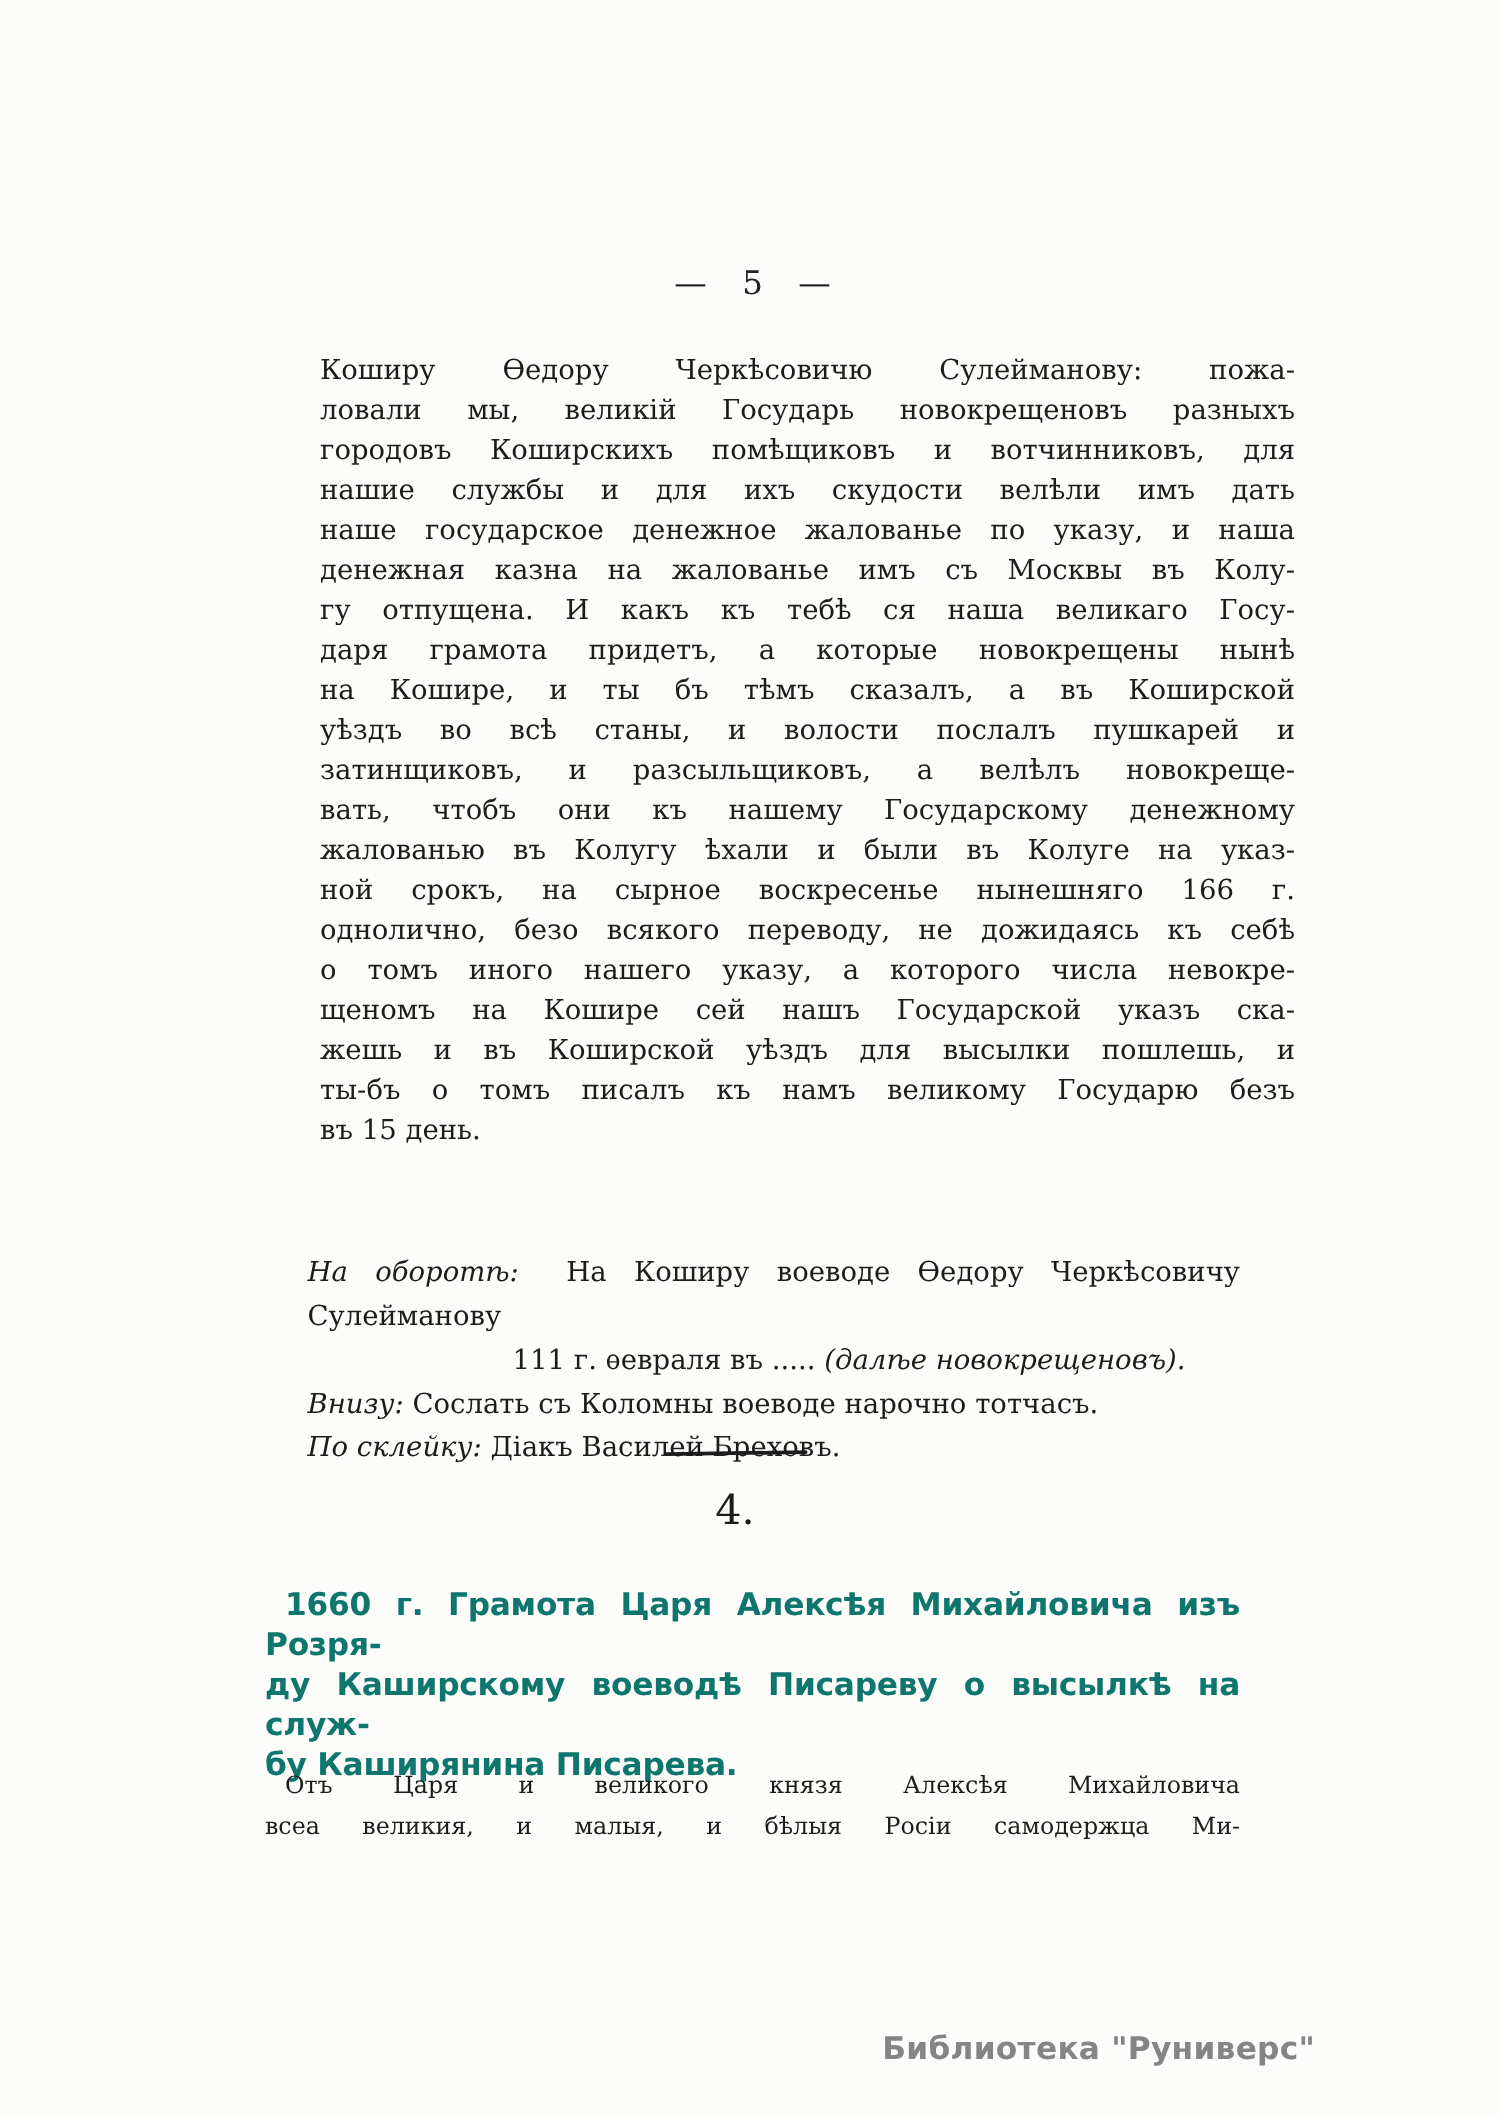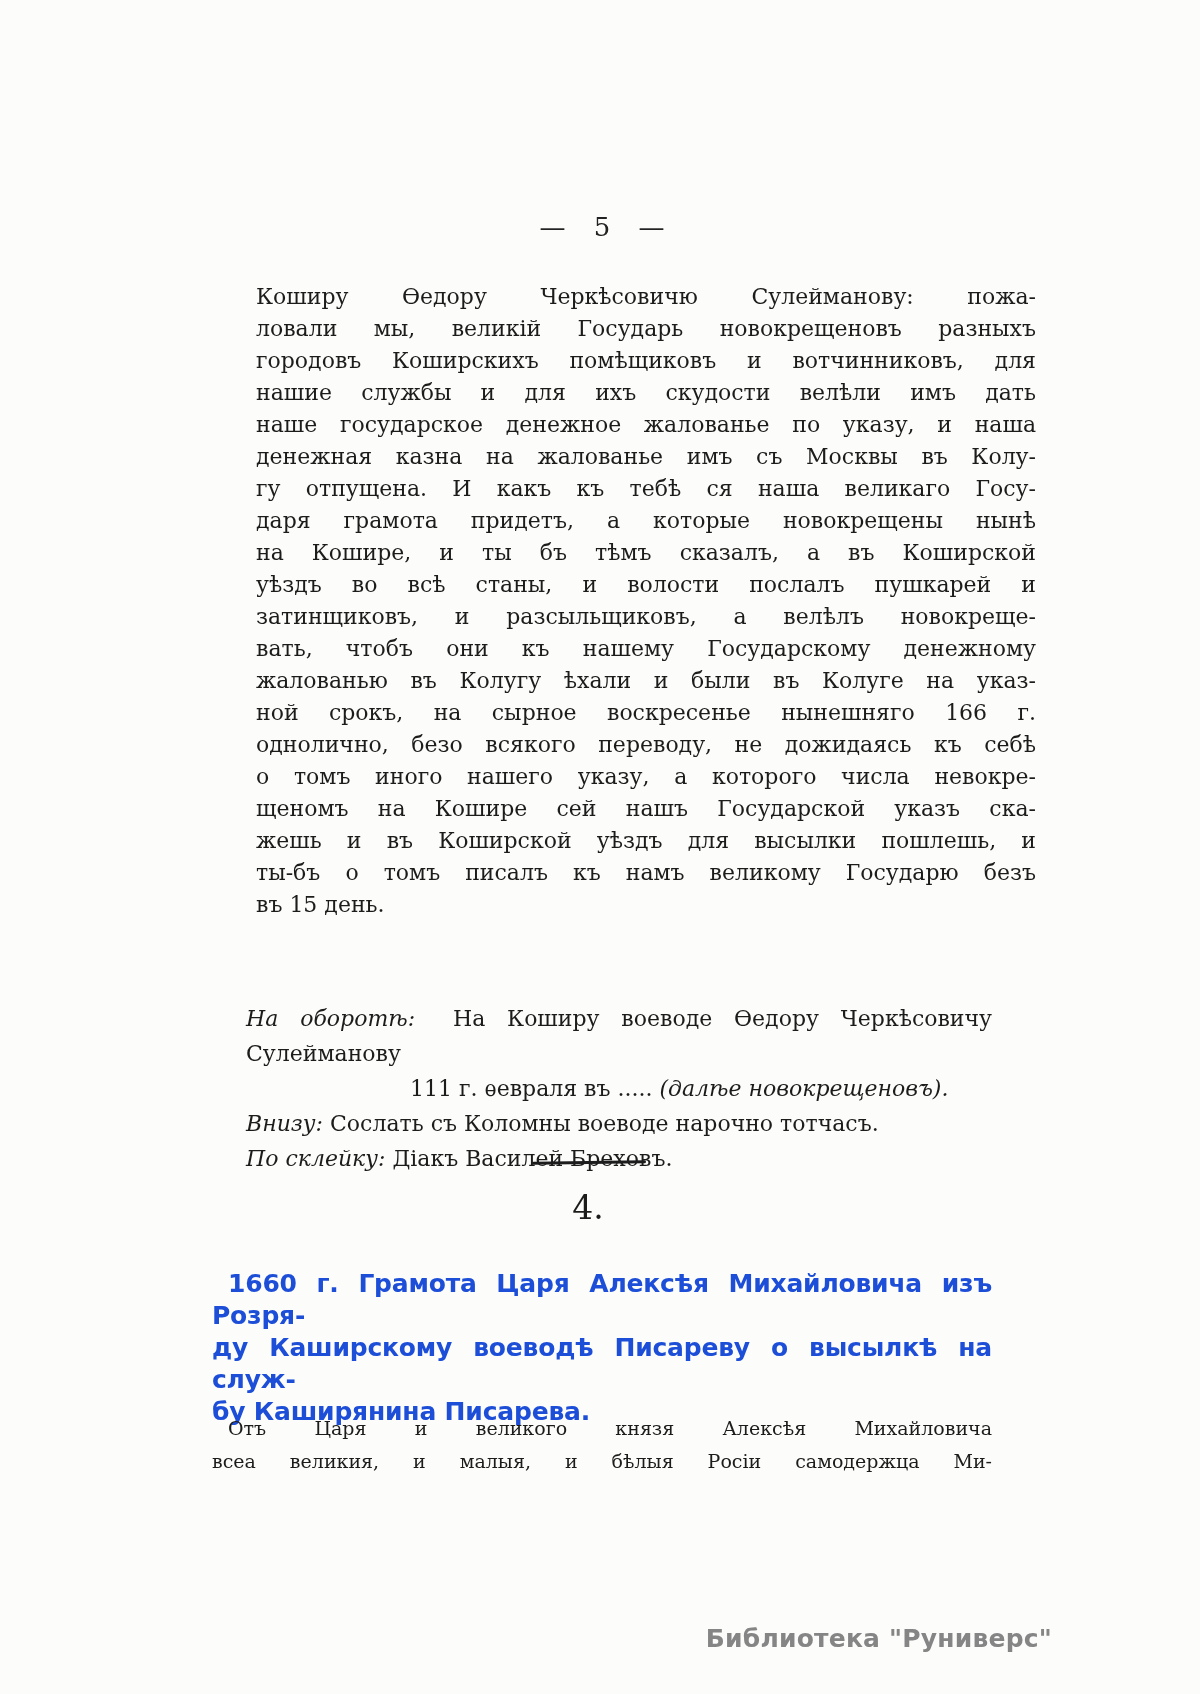--- a/index.html
+++ b/index.html
@@ -77,21 +77,21 @@
   }
   .heading {
     position: absolute;
     top: 1268px;
     width: 100%;
     font-family: "DejaVu Sans", sans-serif;
     font-weight: bold;
     font-size: 25px;
     line-height: 32px;
     letter-spacing: -0.2px;
-    color: #1d4ed8;
+    color: #0f766e;
   }
   .hl { text-align: justify; text-align-last: justify; }
   .hl.first { text-indent: 16px; }
   .hl.last { text-align: left; text-align-last: left; }
   .body2 {
     position: absolute;
     top: 1412px;
     width: 100%;
     font-size: 19px;
     line-height: 33px;

